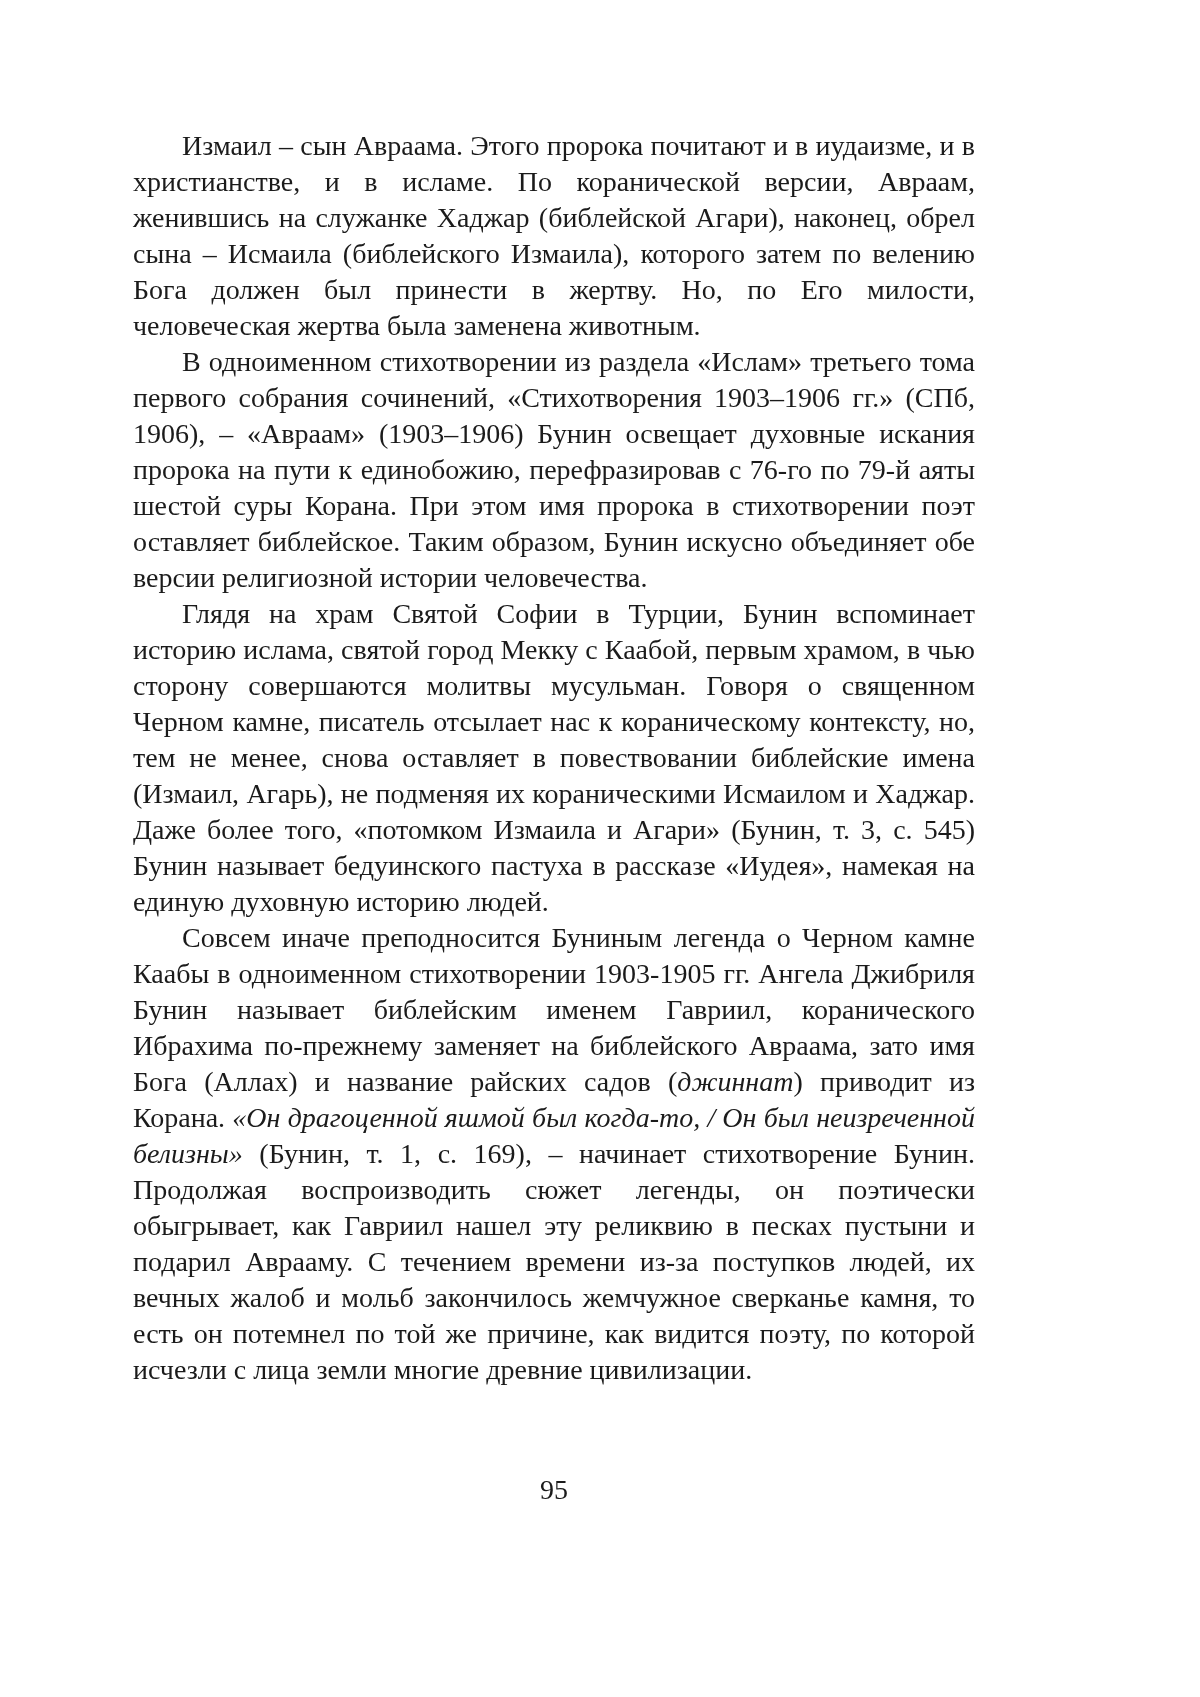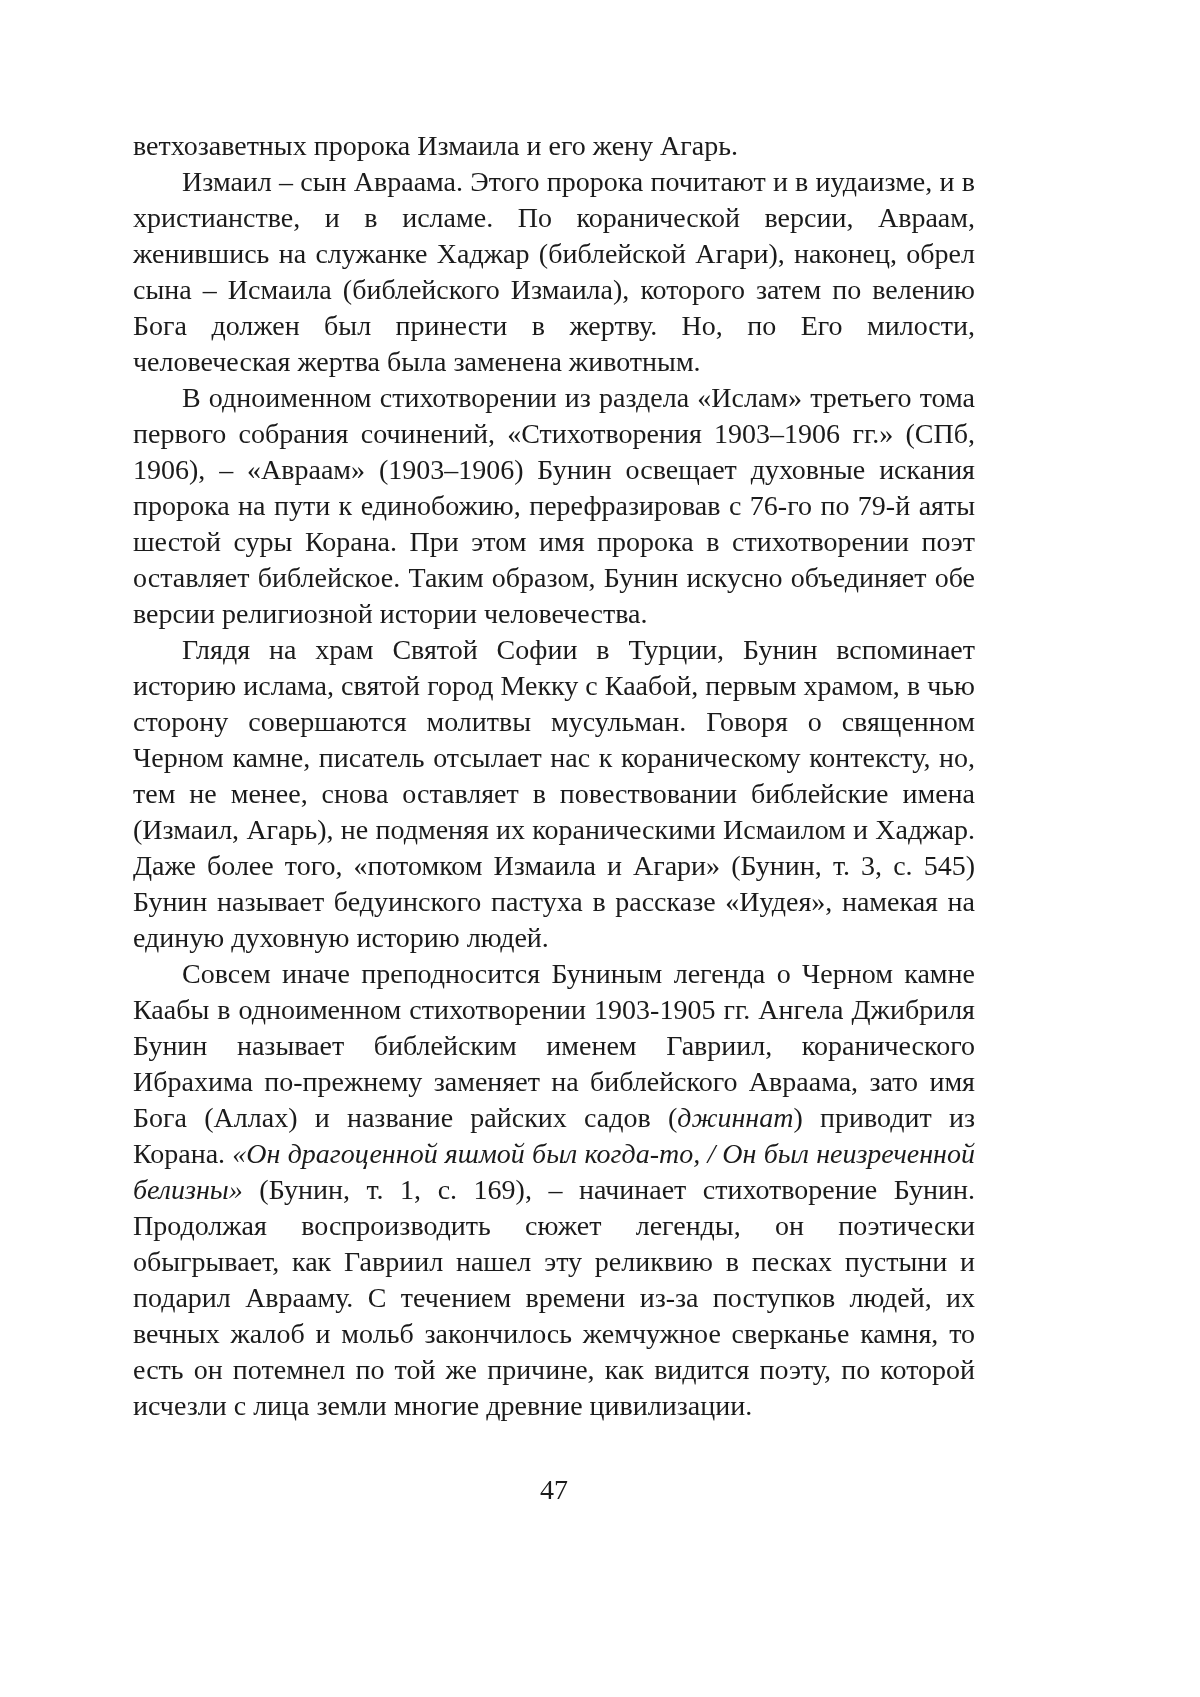--- a/index.html
+++ b/index.html
@@ -46,20 +46,19 @@
     text-align: center;
     font-size: 28px;
     line-height: 36px;
   }
 </style>
 </head>
 <body>
 
 <div class="page">
   <div class="text-block" id="doc-body">
-      <p class="para no-indent"><span class="run-normal">ветхозаветных пророка Измаила и его жену Агарь.</span></p>
       <p class="para"><span class="run-normal">Измаил – сын Авраама. Этого пророка почитают и в иудаизме, и в христианстве, и в исламе. По коранической версии, Авраам, женившись на служанке Хаджар (библейской Агари), наконец, обрел сына – Исмаила (библейского Измаила), которого затем по велению Бога должен был принести в жертву. Но, по Его милости, человеческая жертва была заменена животным.</span></p>
       <p class="para"><span class="run-normal">В одноименном стихотворении из раздела «Ислам» третьего тома первого собрания сочинений, «Стихотворения 1903–1906 гг.» (СПб, 1906), – «Авраам» (1903–1906) Бунин освещает духовные искания пророка на пути к единобожию, перефразировав с 76-го по 79-й аяты шестой суры Корана. При этом имя пророка в стихотворении поэт оставляет библейское. Таким образом, Бунин искусно объединяет обе версии религиозной истории человечества.</span></p>
       <p class="para"><span class="run-normal">Глядя на храм Святой Софии в Турции, Бунин вспоминает историю ислама, святой город Мекку с Каабой, первым храмом, в чью сторону совершаются молитвы мусульман. Говоря о священном Черном камне, писатель отсылает нас к кораническому контексту, но, тем не менее, снова оставляет в повествовании библейские имена (Измаил, Агарь), не подменяя их кораническими Исмаилом и Хаджар. Даже более того, «потомком Измаила и Агари» (Бунин, т. 3, с. 545) Бунин называет бедуинского пастуха в рассказе «Иудея», намекая на единую духовную историю людей.</span></p>
       <p class="para"><span class="run-normal">Совсем иначе преподносится Буниным легенда о Черном камне Каабы в одноименном стихотворении 1903-1905 гг. Ангела Джибриля Бунин называет библейским именем Гавриил, коранического Ибрахима по-прежнему заменяет на библейского Авраама, зато имя Бога (Аллах) и название райских садов (</span><span class="run-italic">джиннат</span><span class="run-normal">) приводит из Корана. </span><span class="run-italic">«Он драгоценной яшмой был когда-то, / Он был неизреченной белизны»</span><span class="run-normal"> (Бунин, т. 1, с. 169), – начинает стихотворение Бунин. Продолжая воспроизводить сюжет легенды, он поэтически обыгрывает, как Гавриил нашел эту реликвию в песках пустыни и подарил Аврааму. С течением времени из-за поступков людей, их вечных жалоб и мольб закончилось жемчужное сверканье камня, то есть он потемнел по той же причине, как видится поэту, по которой исчезли с лица земли многие древние цивилизации.</span></p>
     </div>
-  <div class="page-number">47</div>
+  <div class="page-number">95</div>
 </div>
 
 </body></html>

